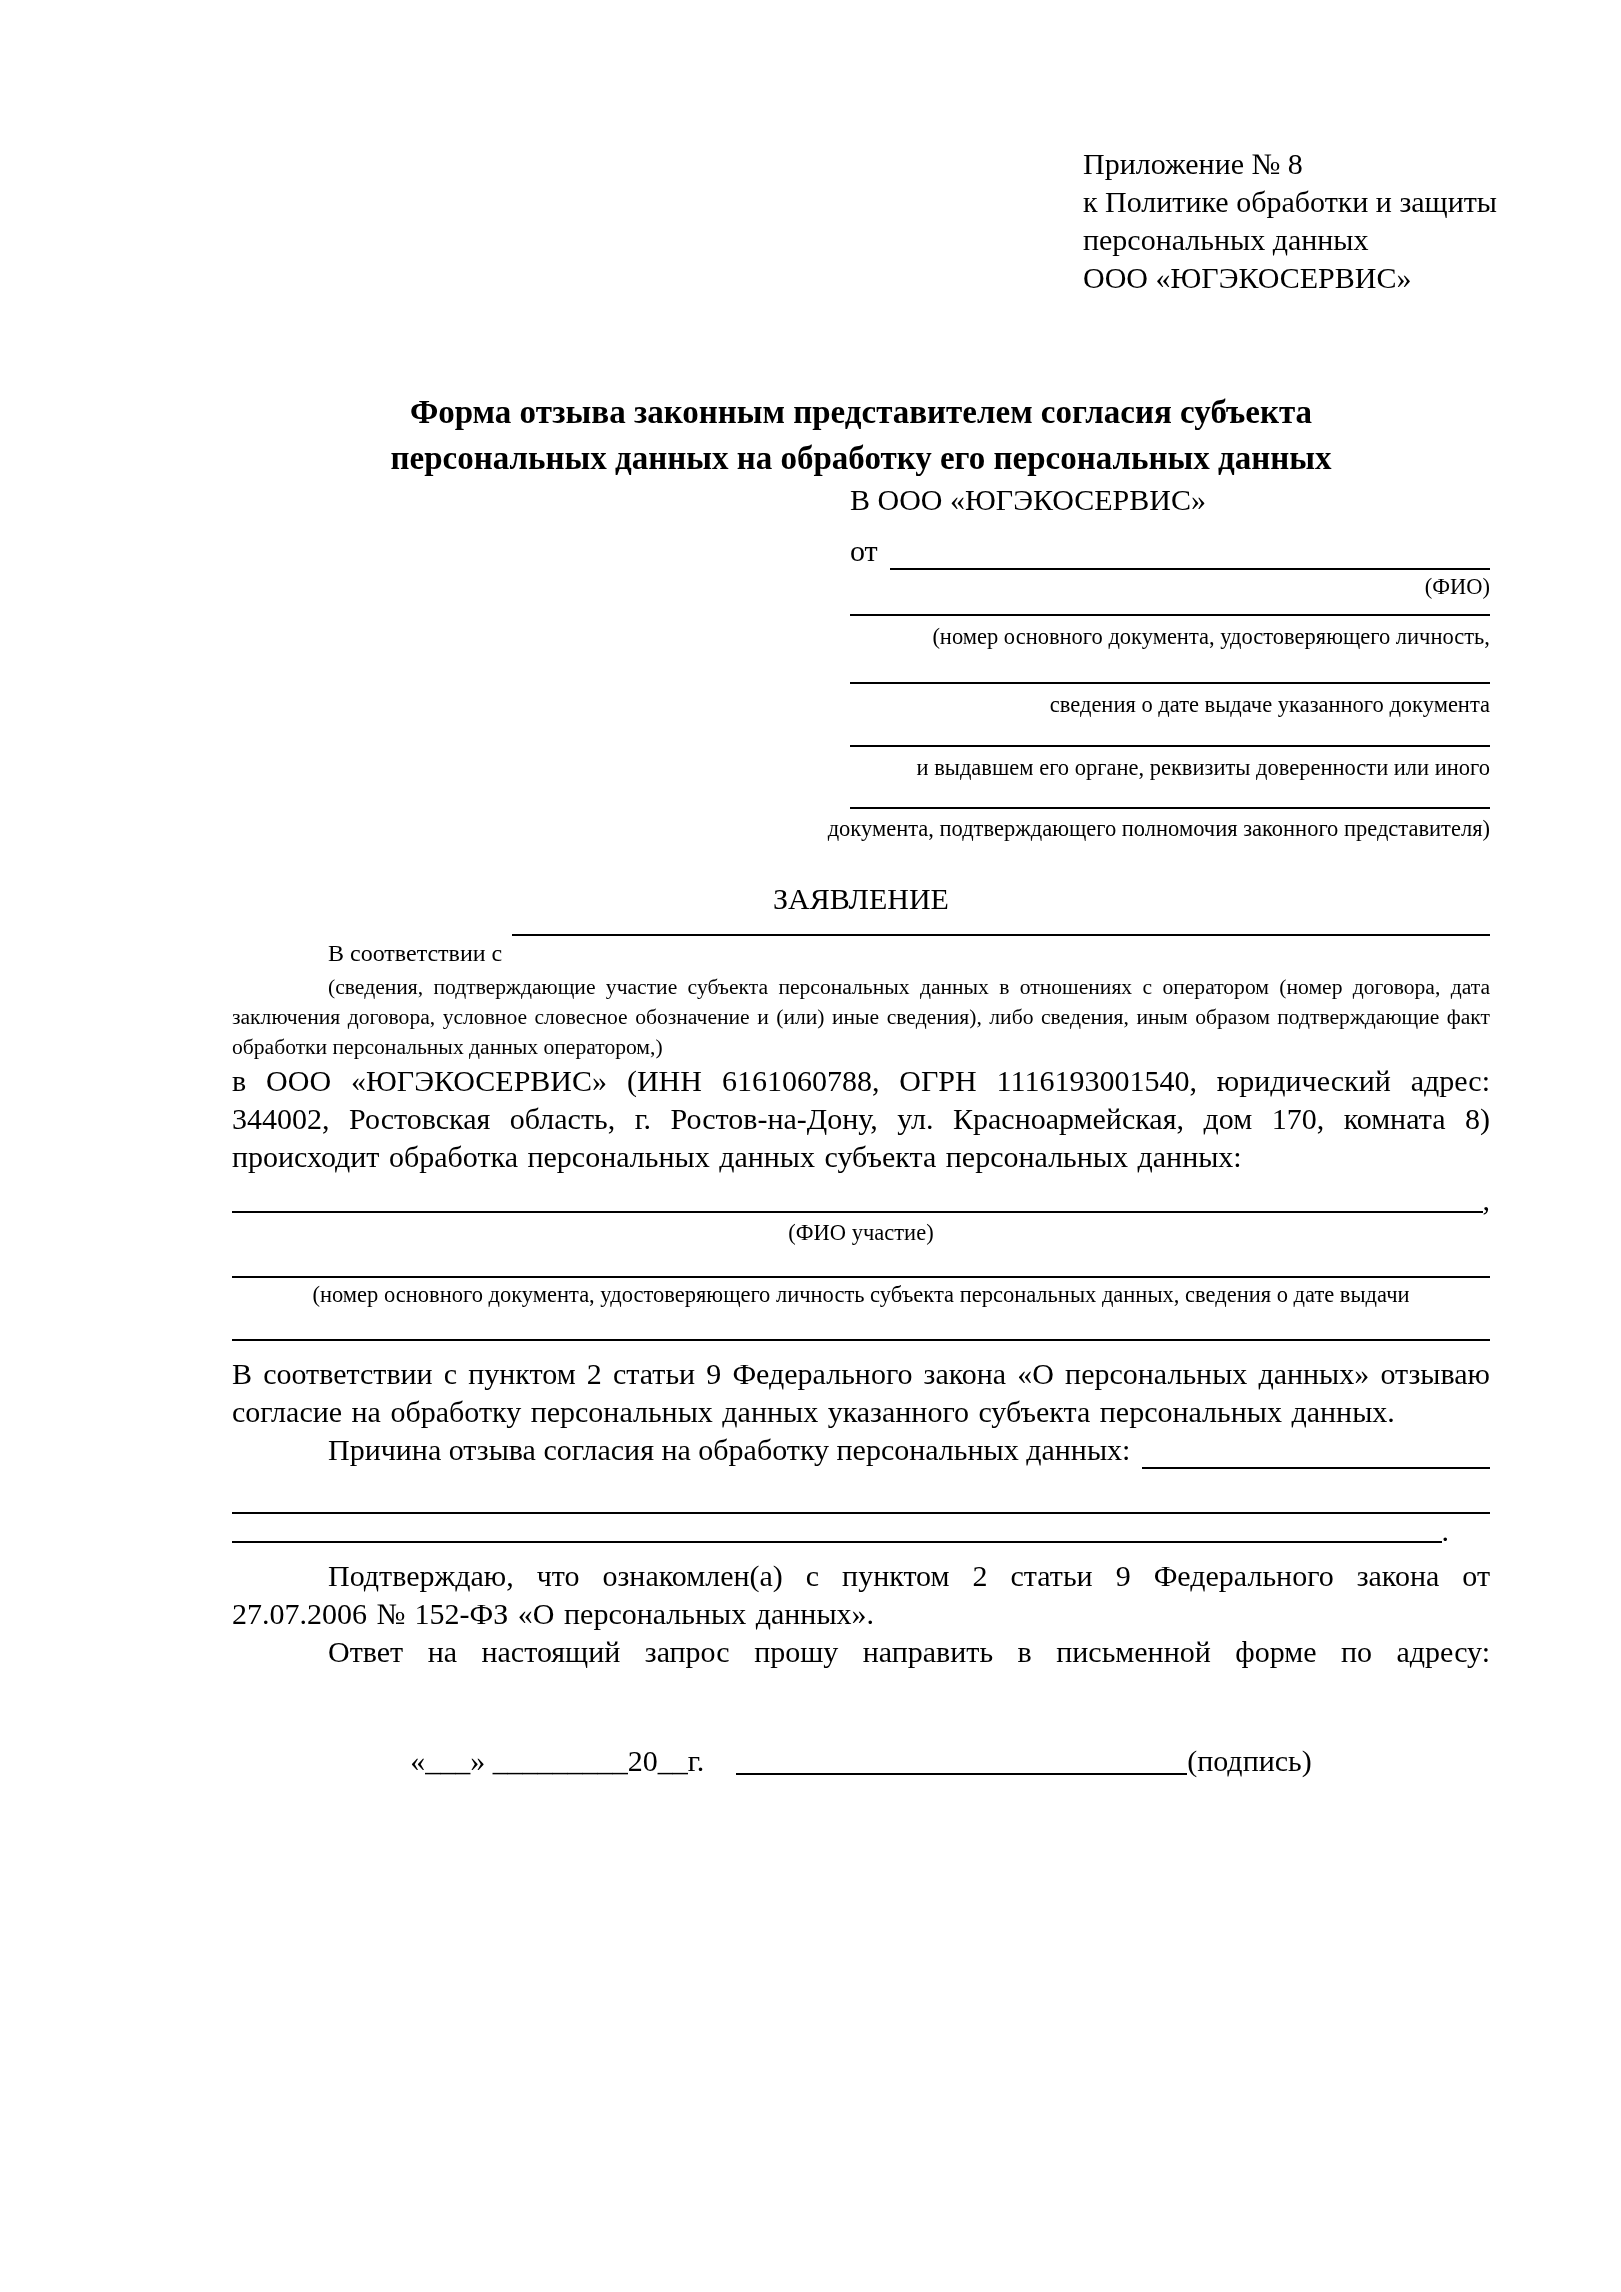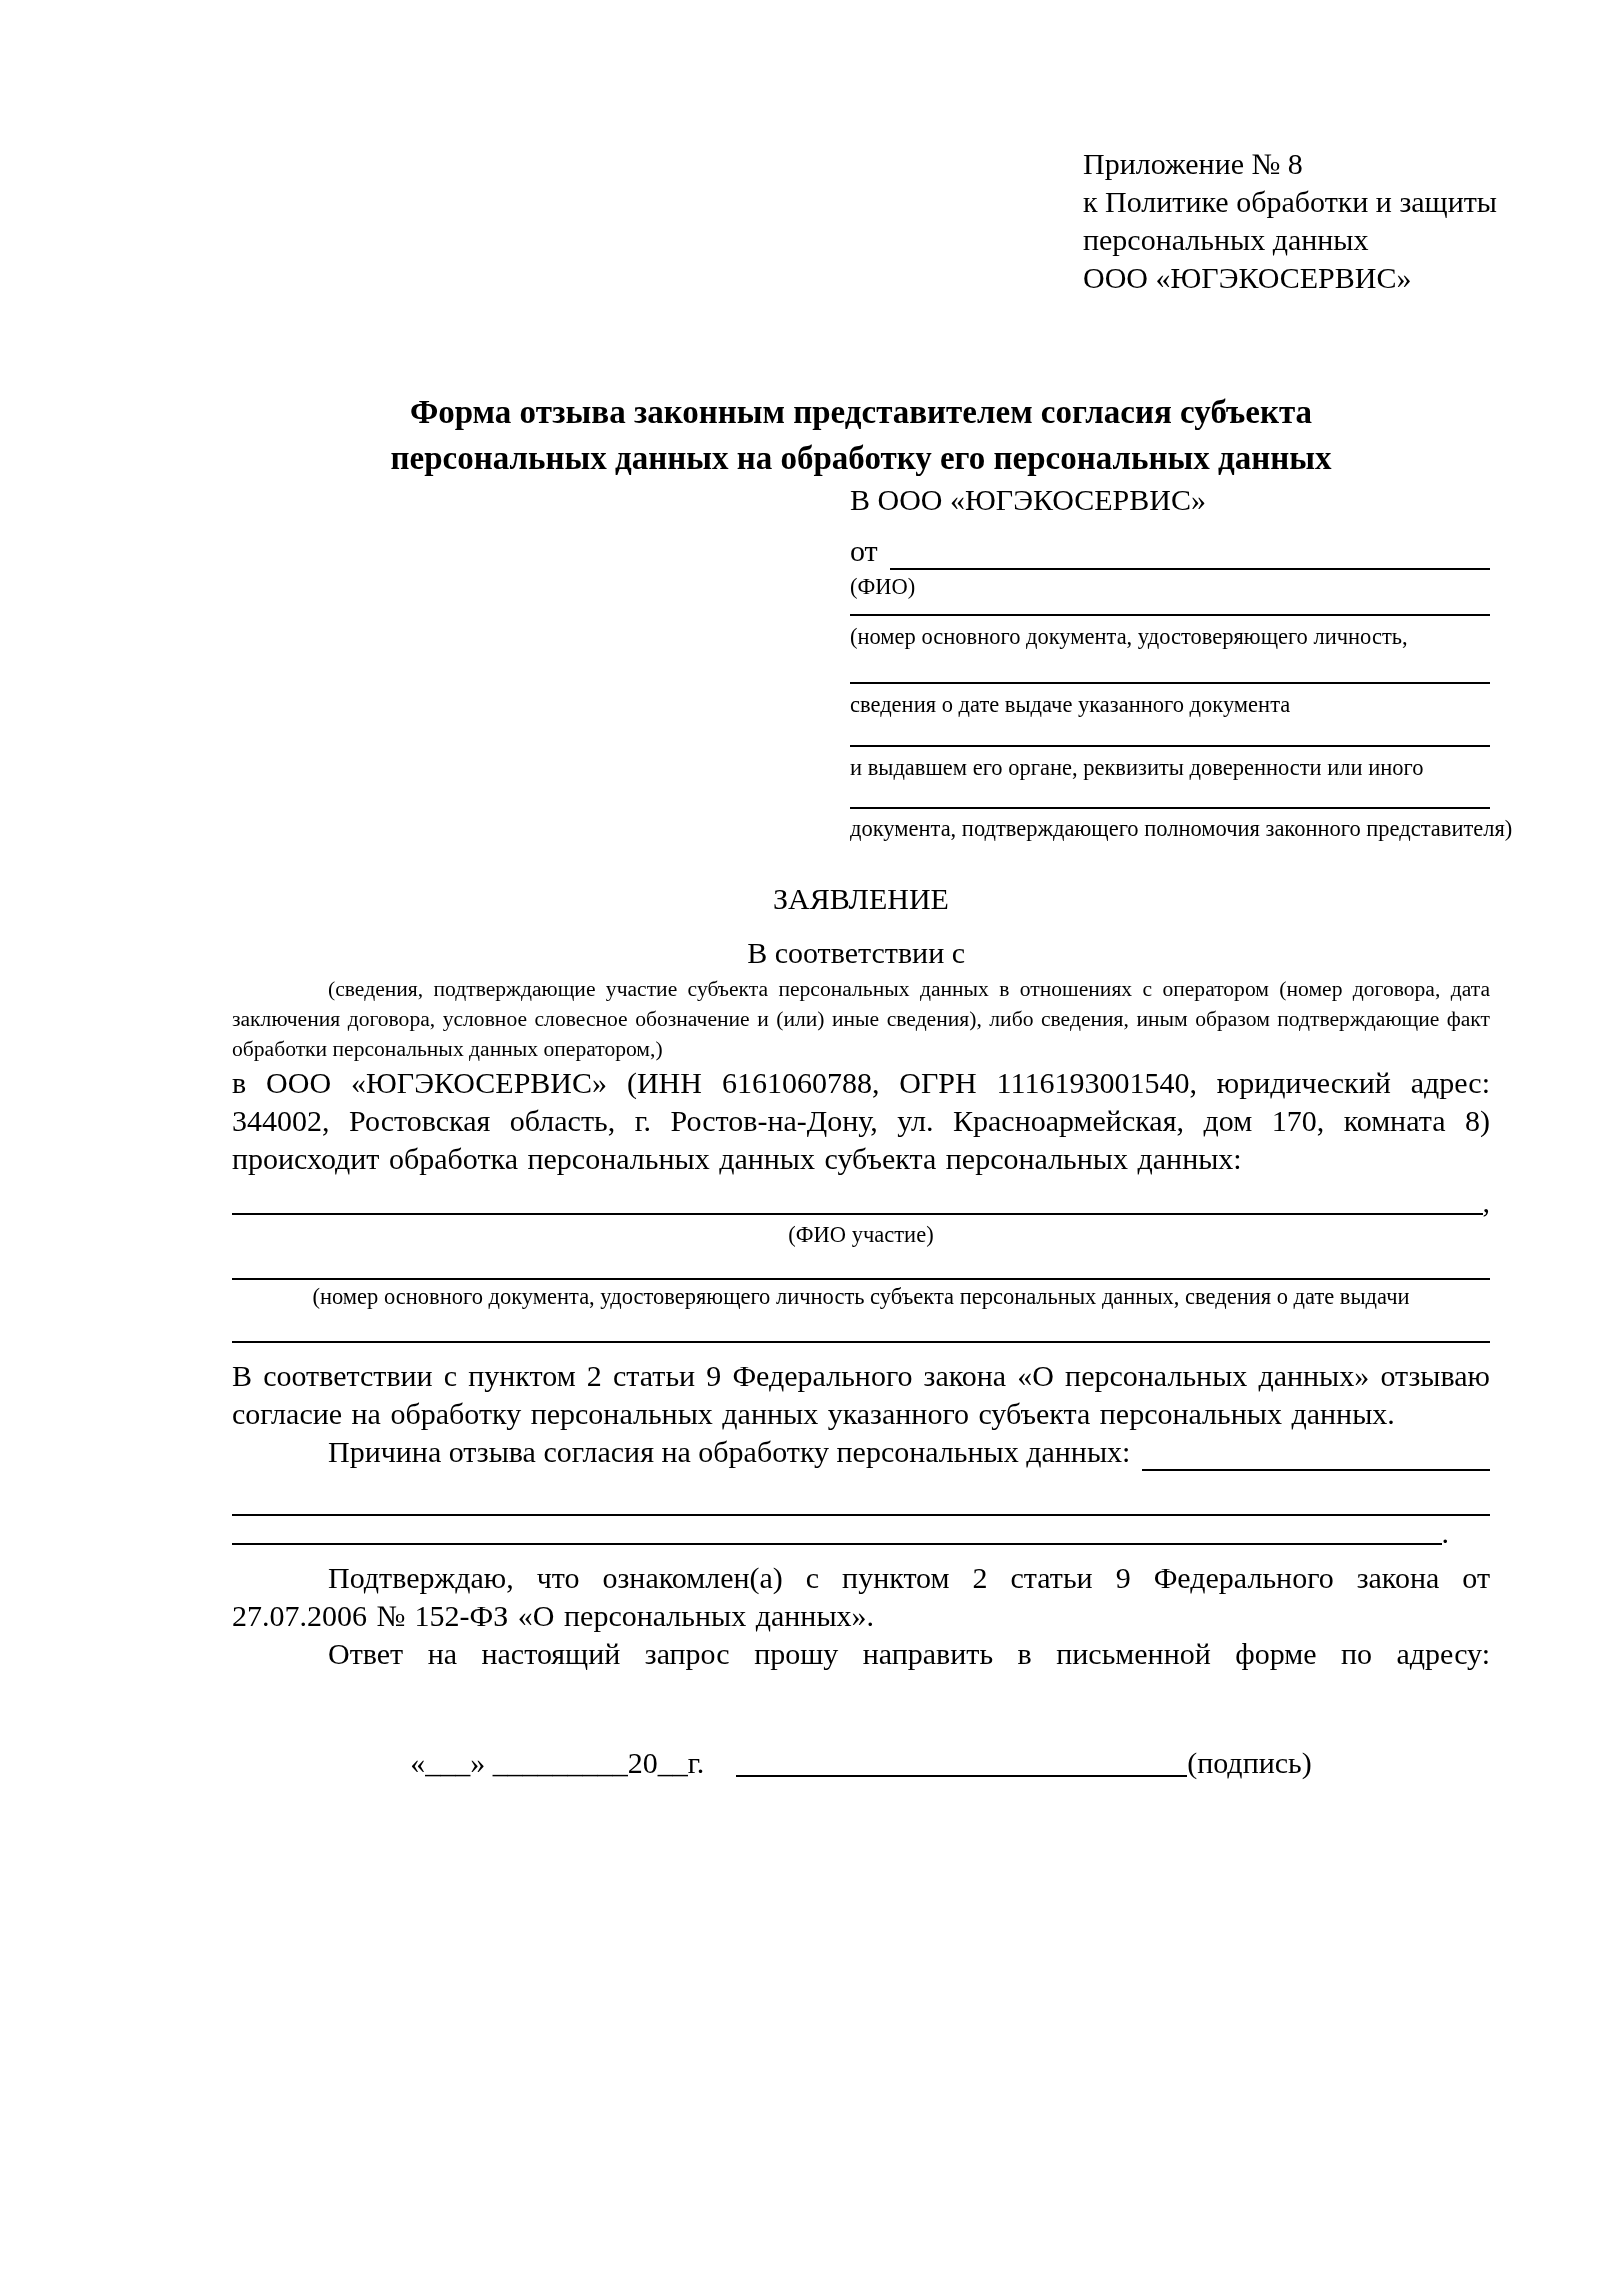--- a/index.html
+++ b/index.html
@@ -30,36 +30,36 @@
   }
   
   .addr {
     margin-left: 618px;
     font-size: 30px; line-height: 38px;
   }
   .addr-from { display: flex; align-items: stretch; margin-top: 12.7px; }
   .addr-from .lbl { flex: none; padding-right: 11.8px; }
   .fill { flex: 1; border-bottom: 2.9px solid #000; }
   .addr-cap {
-    display: flex; justify-content: flex-start;
+    display: flex; justify-content: flex-end;
     font-size: 22.5px; line-height: 26.5px;
     padding-top: 3.9px;
   }
   .addr-cap span { white-space: nowrap; }
   .addr-row { border-bottom: 2.9px solid #000; }
   .r1 { height: 13.7px; } .r2 { height: 32px; } .r3 { height: 26.5px; } .r4 { height: 25.5px; }
   .addr-cap.c1, .addr-cap.c2, .addr-cap.c3, .addr-cap.c4 { padding-top: 7.8px; }
   
   .zayav {
     margin-top: 37px;
     text-align: center;
     font-size: 30px; line-height: 38px;
   }
-  .intro { display: flex; align-items: center; margin-top: 15.7px;
-           font-size: 30px; line-height: 38px; flex-direction: column; }
+  .intro { display: flex; align-items: flex-start; margin-top: 15.7px;
+           font-size: 24px; line-height: 38px; }
   .intro .ind { flex: none; width: 96px; }
   .intro .lbl { flex: none; padding-right: 9.8px; }
   .note {
     margin: 0;
     font-size: 21.6px; line-height: 30px;
     text-align: justify;
     text-indent: 96px;
   }
   .body-p {
     margin: 0;

